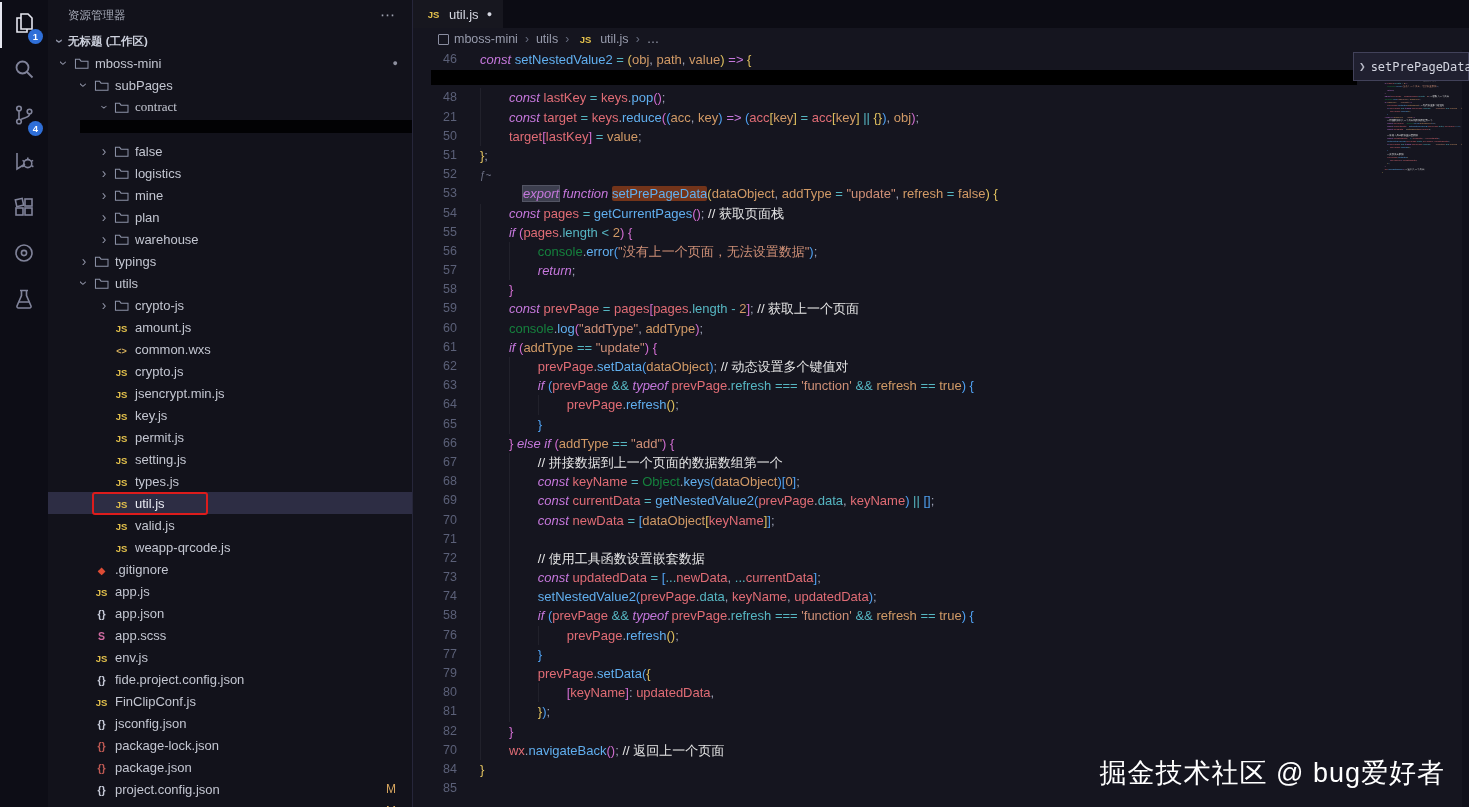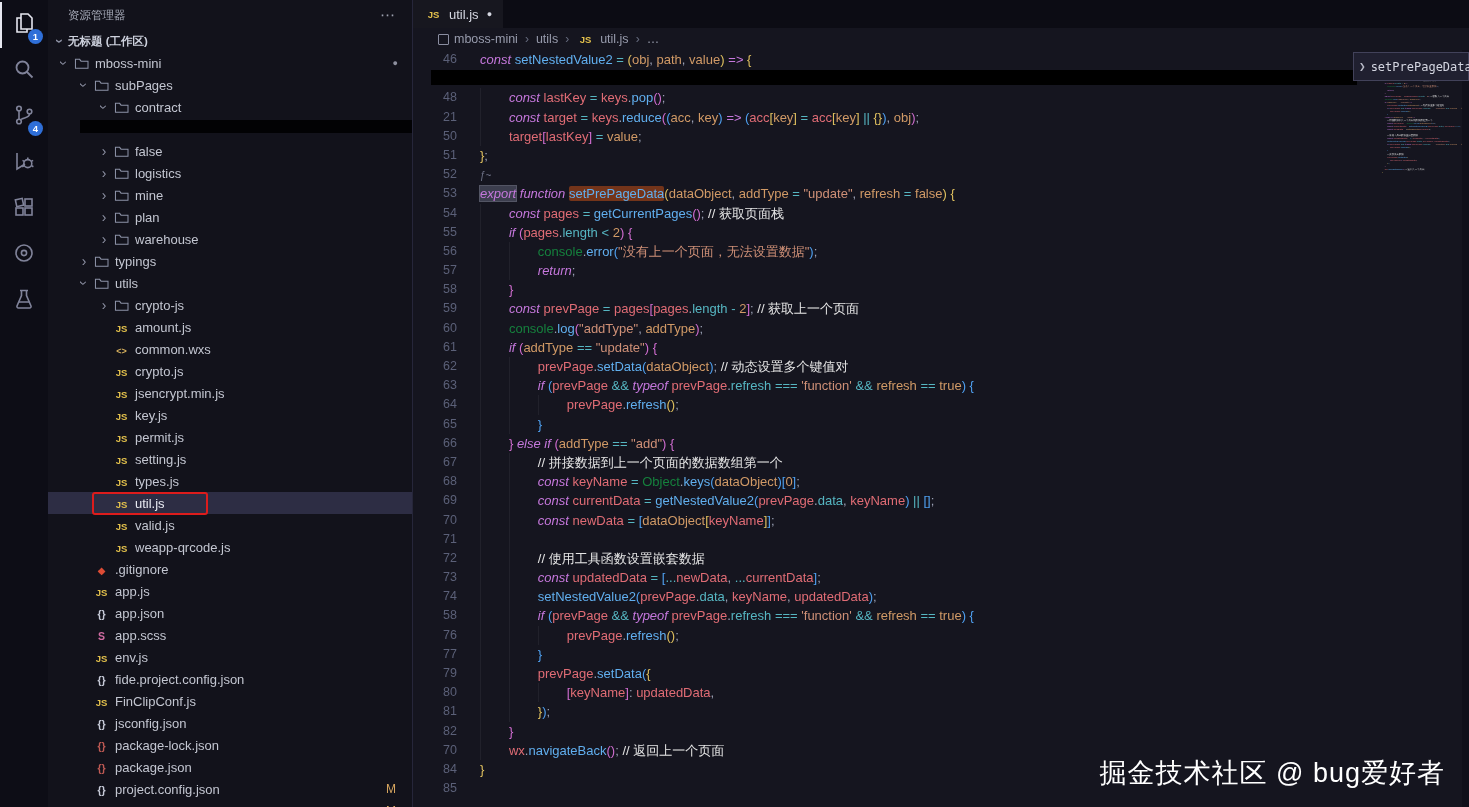--- a/index.html
+++ b/index.html
@@ -65,21 +65,21 @@
   .or{color:#d19a66;}
   .st{color:#cf9077;}
   .co{color:#e5e5e5;}
   .p{color:#9ba1b5;}
   .op{color:#56b6c2;}
   .pr{color:#56b6c2;}
   .cy{color:#15803d;}
   .b1{color:#dfc05f;}
   .b2{color:#d06dd0;}
   .b3{color:#4fa0f0;}
-  .hl1{background:rgba(120,125,150,.4);outline:1px solid rgba(200,205,230,.35);}
+  .hl1{background:rgba(120,125,150,.4);outline:1px solid rgba(200,205,230,.35);margin-left:43px;}
   .hl2{background:rgba(230,90,20,.45);border-radius:2px;}
   .dc{color:#6f7388;font-size:10px;}
 
   
   .minimap{position:absolute;top:50px;right:7px;width:83px;bottom:0;overflow:hidden;opacity:.92;}
   .minimap .cl{height:3.05px;line-height:3.05px;display:block;}
   .minimap .ct{font-size:2.4px;padding-left:3px;}
   .minimap .rbar{position:static;display:inline-block;width:65px;height:2px;background:#000;margin-top:1px;}
   .scrollstrip{position:absolute;top:50px;right:0;width:7px;bottom:0;background:#10101a;cursor:pointer;}
 
@@ -169,21 +169,21 @@
         </div>
         <div class="trow" style="padding-left: 28px;">
           <span class="ch open">›</span>
           <span class="fi">
             <svg width="15" height="13" viewBox="0 0 16 14" fill="none" stroke="#8d93a8" stroke-width="1.1">
               <path d="M1.5 2.5h4.5l1.5 2h7.5v7.5h-13.5z"></path>
             </svg>
           </span>
           <span class="tlabel">subPages</span>
         </div>
-        <div class="trow" style="padding-left: 48px;">
+        <div class="trow" style="padding-left: 48px; font-family: Liberation Serif, serif;">
           <span class="ch open">›</span>
           <span class="fi">
             <svg width="15" height="13" viewBox="0 0 16 14" fill="none" stroke="#8d93a8" stroke-width="1.1">
               <path d="M1.5 2.5h4.5l1.5 2h7.5v7.5h-13.5z"></path>
             </svg>
           </span>
           <span class="tlabel">contract</span>
         </div>
         <div class="trow redact" style="padding-left: 68px;">
           <div class="bar"></div>

